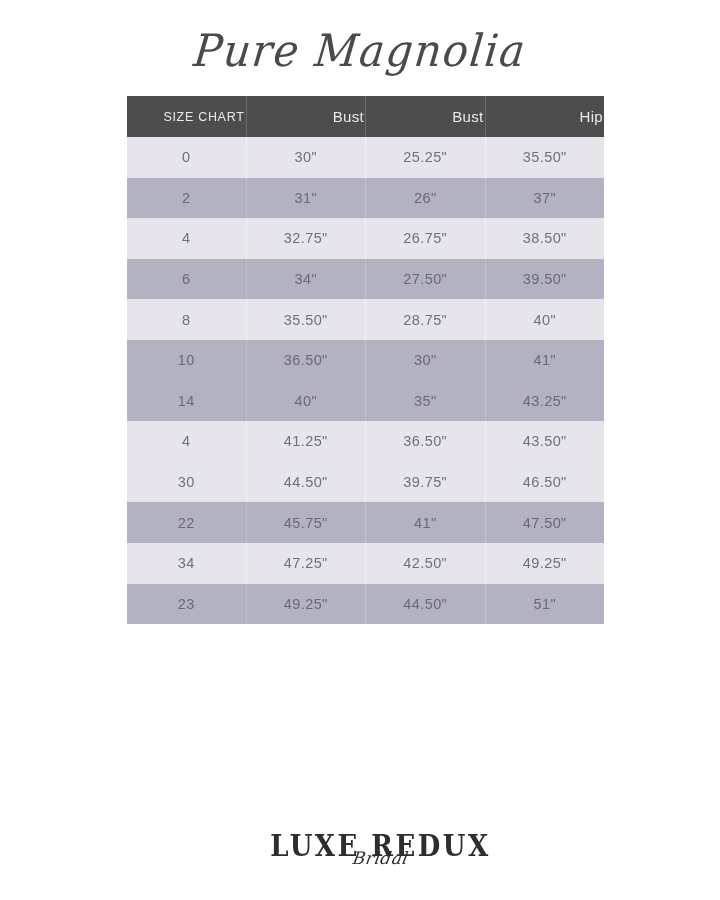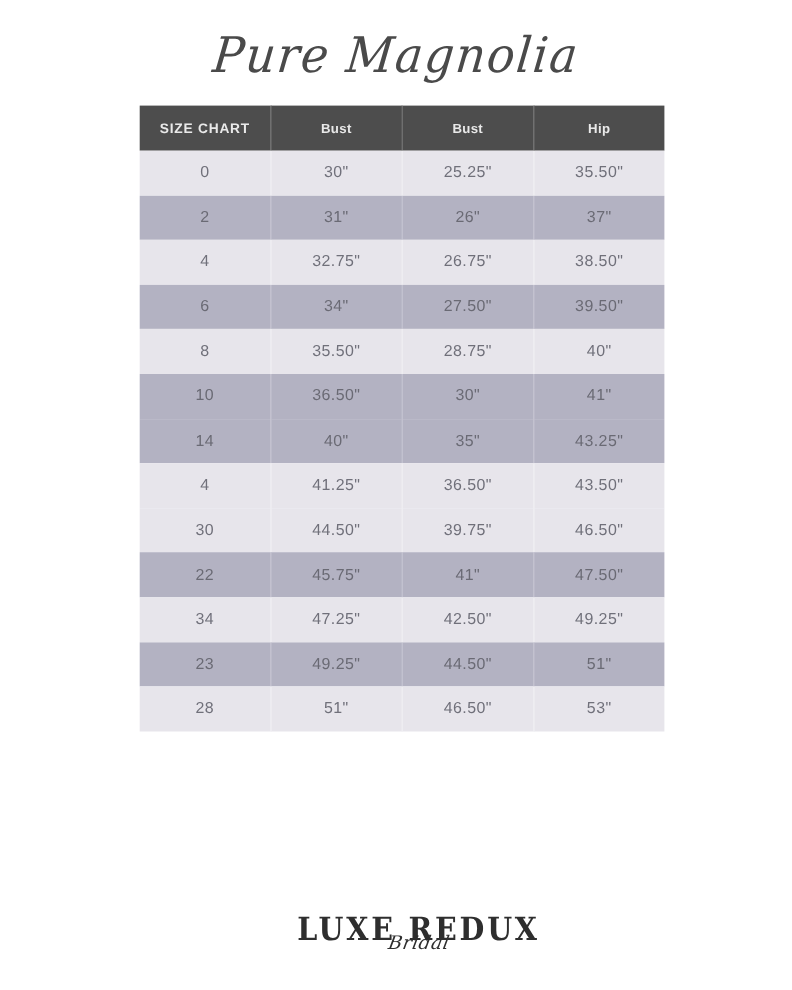--- a/index.html
+++ b/index.html
@@ -59,32 +59,33 @@
     width: 116.5px;
     text-align: center;
     vertical-align: middle;
     border: none;
   }
 
   thead tr.header-row th {
     background: #4d4d4d;
     color: #e9e9e9;
     height: 39px;
-    font-weight: 700;
+    font-weight: 400;
     border-right: 1px solid #6a6a6a;
+    text-align: right;
   }
   thead tr.header-row th:last-child {
     border-right: none;
   }
   .th-size-chart {
     font-size: 12.5px;
     letter-spacing: 0.7px;
   }
   .th-measure {
-    font-size: 12px;
+    font-size: 15px;
     letter-spacing: 0.3px;
   }
 
   tbody tr {
     height: 38.6px;
   }
   tbody td {
     font-size: 14.5px;
     color: #70707a;
     letter-spacing: 0.4px;
@@ -228,26 +229,20 @@
             <td class="cell-bust">47.25"</td>
             <td class="cell-waist">42.50"</td>
             <td class="cell-hip">49.25"</td>
           </tr>
           <tr class="row-dark">
             <td class="cell-size">23</td>
             <td class="cell-bust">49.25"</td>
             <td class="cell-waist">44.50"</td>
             <td class="cell-hip">51"</td>
           </tr>
-          <tr class="row-light">
-            <td class="cell-size">28</td>
-            <td class="cell-bust">51"</td>
-            <td class="cell-waist">46.50"</td>
-            <td class="cell-hip">53"</td>
-          </tr>
         </tbody>
     </table>
   </div>
 
   <div class="footer-logo">
     <div class="logo-main">LUXE REDUX</div>
     <div class="logo-script">Bridal</div>
   </div>
 
 </div>

